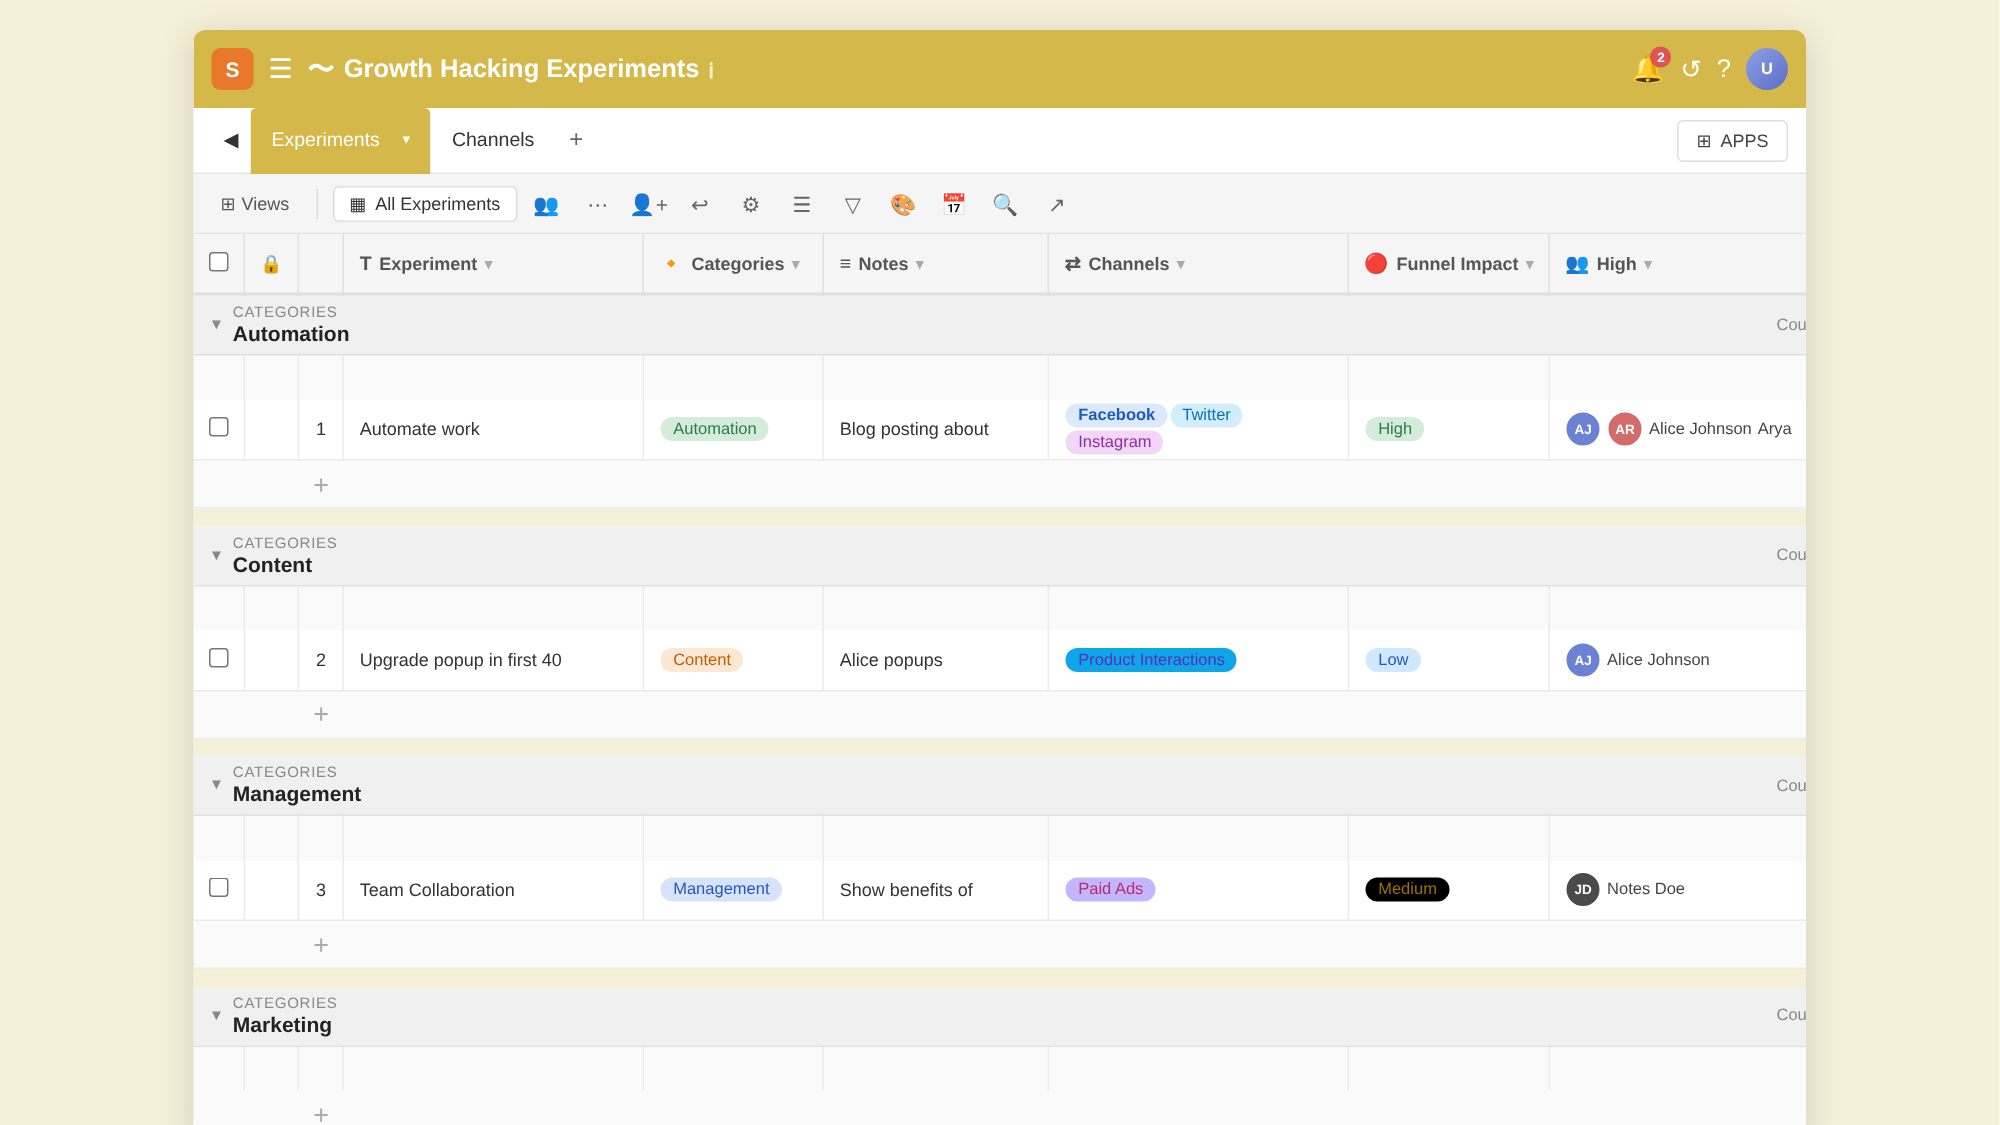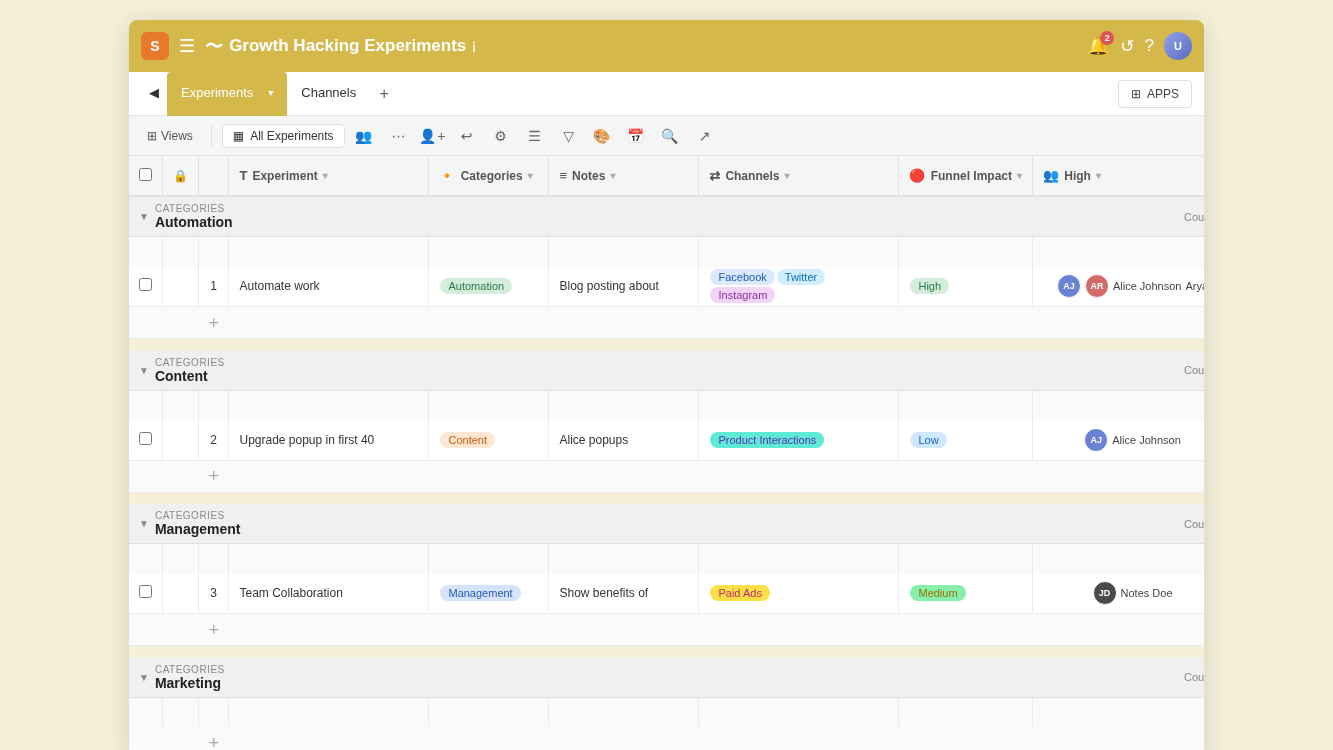--- a/index.html
+++ b/index.html
@@ -271,35 +271,34 @@
       display: inline-block;
       padding: 2px 8px;
       border-radius: 12px;
       font-size: 11px;
       font-weight: 500;
       margin: 1px;
     }
     .tag-automation { background: #d4edda; color: #2d7a4f; }
     .tag-content { background: #fce8d2; color: #c05c0a; }
     .tag-management { background: #d6e4fb; color: #2657b8; }
-    .tag-facebook { background: #dce8fb; color: #1d5abf; }
+    .tag-facebook { background: #dce8fb; color: #1d5abf; font-weight: bold; }
     .tag-twitter { background: #d0eeff; color: #0d6fb8; }
     .tag-instagram { background: #f3d6f7; color: #8b2fa8; }
-    .tag-product { background: #5eead4; color: #5c2db8; }
-    .tag-paid { background: #fde047; color: #b82d6b; }
+    .tag-product { background: #0ea5e9; color: #5c2db8; }
+    .tag-paid { background: #c4b5fd; color: #b82d6b; }
     .tag-high { background: #d4edda; color: #2d7a4f; }
     .tag-low { background: #d0e8ff; color: #1a5cb8; }
-    .tag-medium { background: #86efac; color: #9a7200; }
+    .tag-medium { background: #000000; color: #9a7200; }
 
     
     .team-cell {
       display: flex;
       align-items: center;
       gap: 4px;
-      justify-content: center;
     }
     .member-avatar {
       width: 24px; height: 24px;
       border-radius: 50%;
       display: flex; align-items: center; justify-content: center;
       font-size: 9px;
       font-weight: bold;
       color: #fff;
       border: 1.5px solid #fff;
     }

